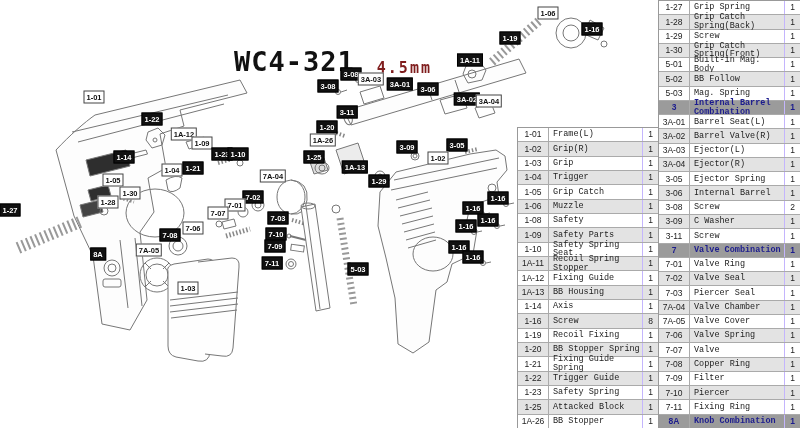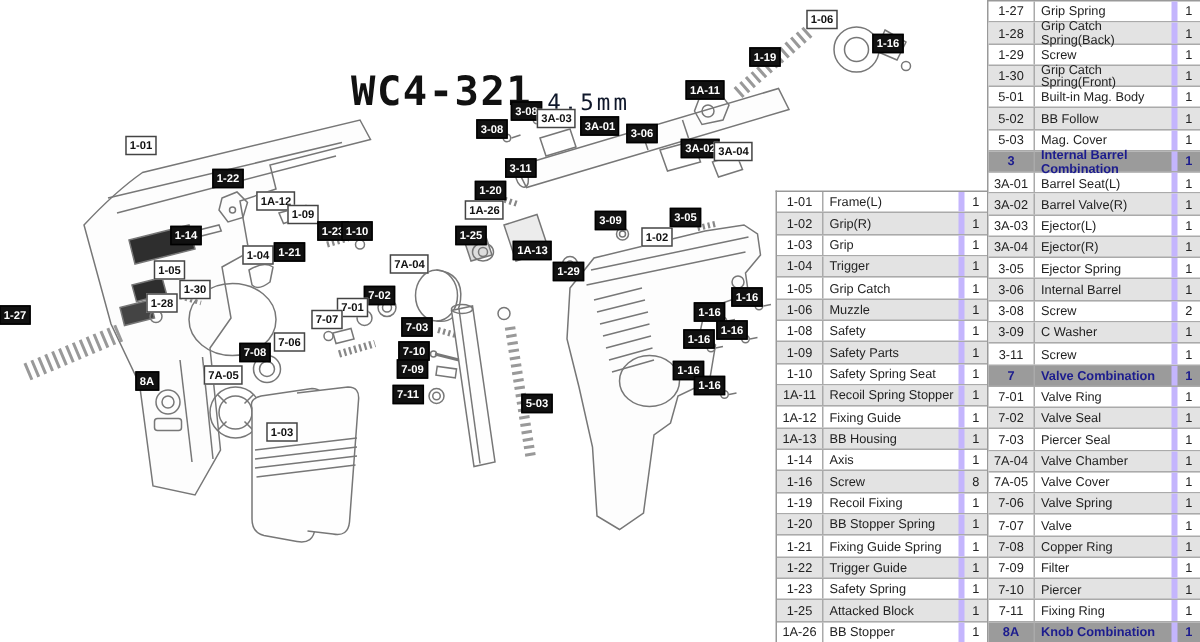--- a/index.html
+++ b/index.html
@@ -2,28 +2,28 @@
 <html><head>
 <meta charset="utf-8">
 <style>
   html,body{margin:0;padding:0;background:#888;}
   .canvas{position:relative;width:800px;height:428px;background:#ffffff;overflow:hidden;
           font-family:"Liberation Sans",sans-serif;color:#222;}
   
   .title{position:absolute;left:234px;top:46px;display:flex;align-items:flex-end;gap:10px;
          font-family:"DejaVu Sans Mono",monospace;}
   .title .model{font-size:27px;font-weight:bold;letter-spacing:1px;color:#111;}
-  .title .cal{font-size:15px;font-weight:normal;color:#0f172a;letter-spacing:2px;}
+  .title .cal{font-size:15px;font-weight:bold;color:#7f1d1d;letter-spacing:2px;margin-left:12px;}
   
   .ptable{position:absolute;display:flex;flex-direction:column;background:#fff;
           border-left:1px solid #999;border-top:1px solid #999;border-right:1px solid #999;
           font-size:8.5px;line-height:1;}
   .ptable .row{display:flex;flex:1;border-bottom:1px solid #aaa;min-height:0;}
   .ptable .c1{width:30px;border-right:1px solid #aaa;display:flex;align-items:center;justify-content:center;}
-  .ptable .c2{flex:1;border-right:4px solid #c4b5fd;display:flex;align-items:center;padding-left:4px;}
+  .ptable .c2{flex:1;border-right:1px solid #c4b5fd;display:flex;align-items:center;padding-left:4px;font-family:Liberation Mono, monospace;}
   .ptable .c3{width:15px;display:flex;align-items:center;justify-content:center;}
   .ptable .row.alt{background:#e3e3e3;}
   .ptable .row.hl{background:#9b9b9b;color:#1c1c8e;font-weight:bold;}
   #table-left{left:517px;top:127px;width:140px;height:301px;}
   #table-right{left:658px;top:0px;width:141px;height:428px;}
   
   .lbl{position:absolute;transform:translate(-50%,-50%);font-size:7.5px;line-height:9px;
        padding:1px 2px;white-space:nowrap;font-weight:bold;}
   .lbl.b{background:#111;color:#fff;border:1px solid #000;}
   .lbl.w{background:#fff;color:#111;border:1px solid #444;}
@@ -340,21 +340,21 @@
         <div class="c2">Built-in Mag. Body</div>
         <div class="c3">1</div>
       </div>
       <div class="row alt">
         <div class="c1">5-02</div>
         <div class="c2">BB Follow</div>
         <div class="c3">1</div>
       </div>
       <div class="row">
         <div class="c1">5-03</div>
-        <div class="c2">Mag. Cover</div>
+        <div class="c2">Mag. Spring</div>
         <div class="c3">1</div>
       </div>
       <div class="row hl">
         <div class="c1">3</div>
         <div class="c2">Internal Barrel Combination</div>
         <div class="c3">1</div>
       </div>
       <div class="row">
         <div class="c1">3A-01</div>
         <div class="c2">Barrel Seat(L)</div>

